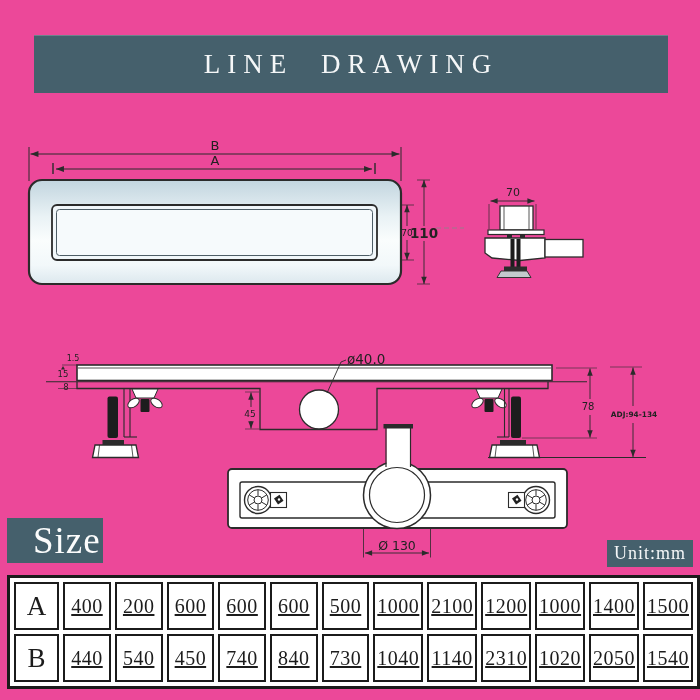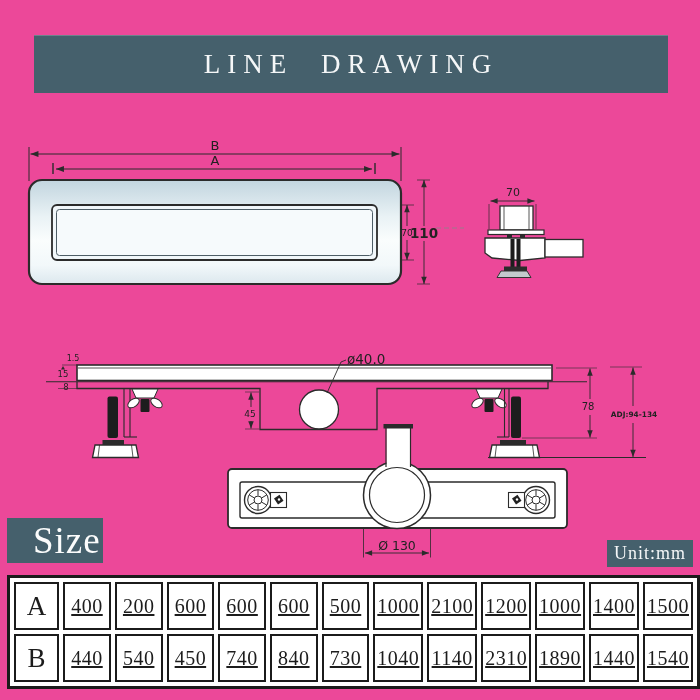--- a/index.html
+++ b/index.html
@@ -238,20 +238,20 @@
     <th>B</th>
     <td>440</td>
     <td>540</td>
     <td>450</td>
     <td>740</td>
     <td>840</td>
     <td>730</td>
     <td>1040</td>
     <td>1140</td>
     <td>2310</td>
-    <td>1890</td>
-    <td>1440</td>
+    <td>1020</td>
+    <td>2050</td>
     <td>1540</td>
   </tr>
 </tbody>
     </table>
 
 </div>
 
 </body></html>

